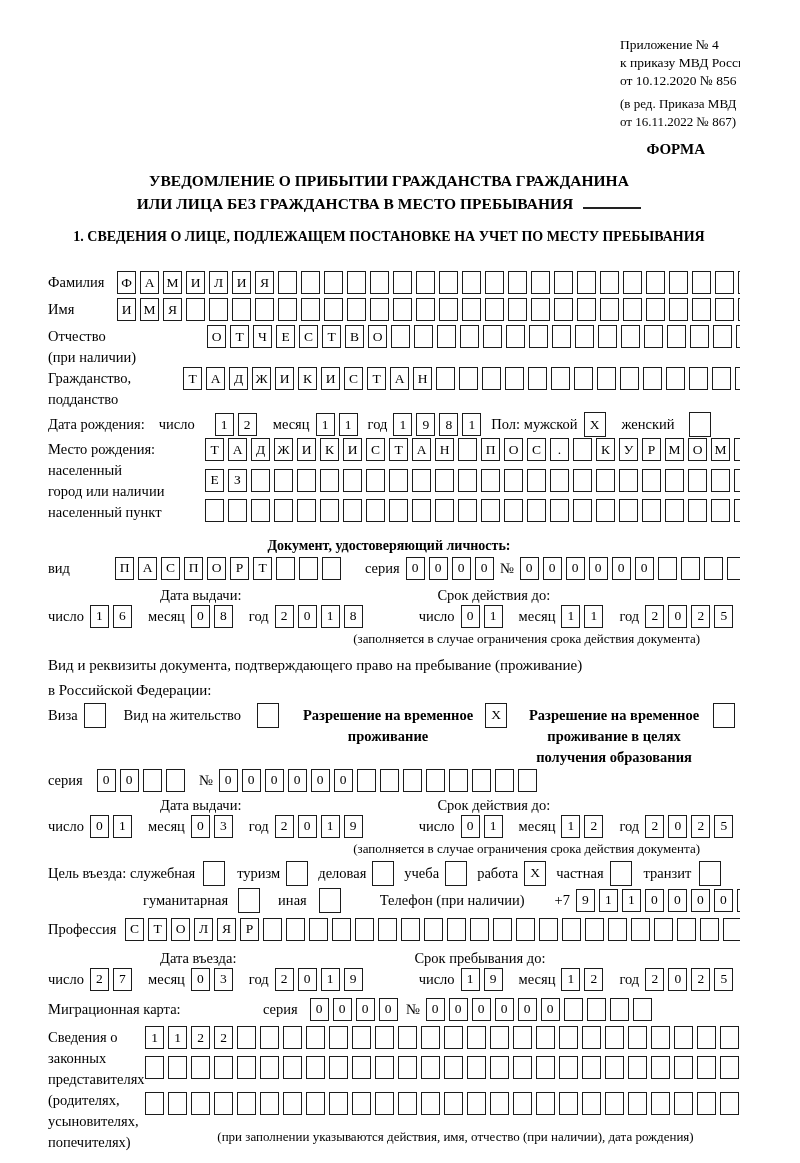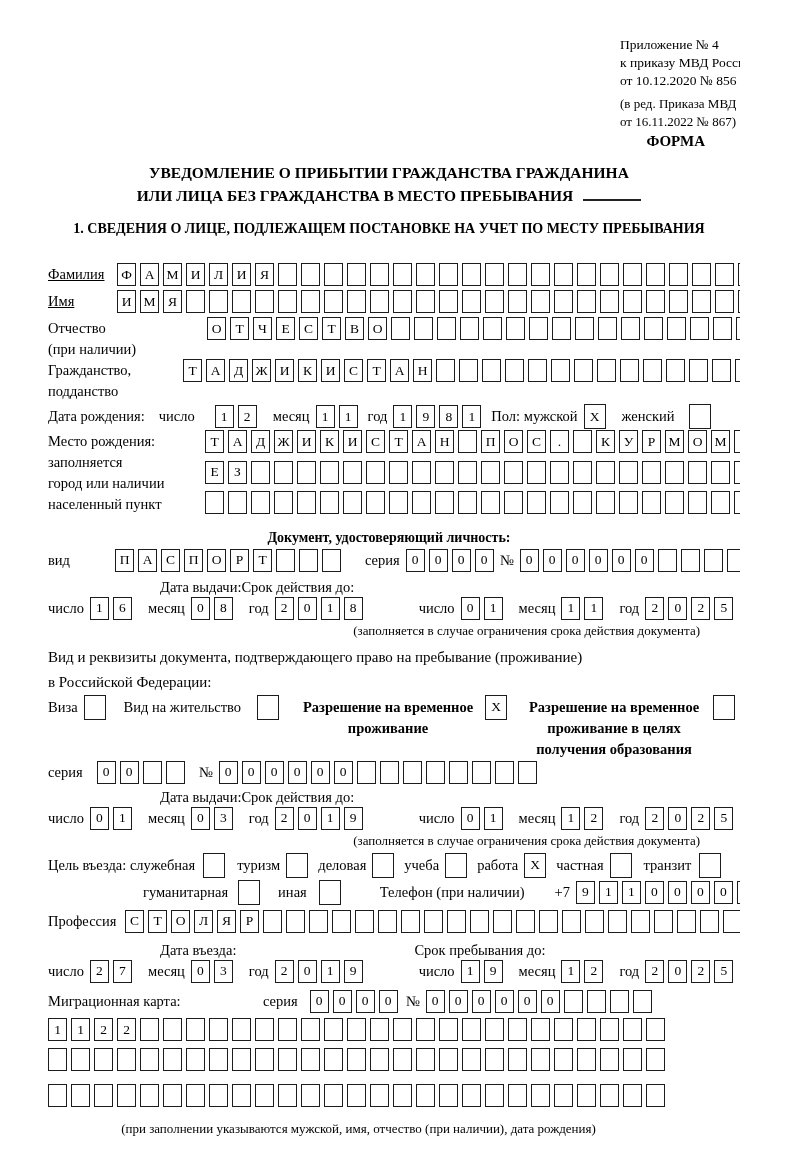--- a/index.html
+++ b/index.html
@@ -10,53 +10,53 @@
     box-sizing:border-box;
     padding:36px 10px 0 48px;
     font-family:"Liberation Serif","DejaVu Serif",serif;
     color:#000;
     overflow:hidden;
   }
   .hdr-note{margin-left:572px;font-size:13.5px;line-height:18px;}
   .hdr-note .ln{white-space:nowrap;}
   .hdr-note .ln.small{font-size:13px;}
   .hdr-note .grp-gap{margin-top:5px;}
-  .forma{text-align:right;padding-right:25px;font-weight:bold;font-size:15px;line-height:20px;}
+  .forma{margin-top:8px;text-align:right;padding-right:25px;font-weight:bold;font-size:15px;line-height:20px;}
   .title{margin-top:10px;text-align:center;font-weight:bold;font-size:15.5px;line-height:23px;}
   .title .blank{display:inline-block;width:58px;border-bottom:2px solid #222;height:14px;margin-left:10px;}
   .sec-heading{margin-top:13px;text-align:center;font-weight:bold;font-size:14px;line-height:18px;}
   .row{display:flex;align-items:flex-start;font-size:14.5px;line-height:21px;}
   .lbl{flex:none;}
   .lblcol{flex:none;display:flex;flex-direction:column;}
   .cells{display:inline-flex;flex:none;margin-top:-1px;}
   .cell{
     box-sizing:border-box;flex:none;
     display:inline-flex;align-items:center;justify-content:center;
     width:19px;height:23px;margin-right:4px;
     border:1.6px solid #1c1c1c;
     font-size:13.5px;line-height:1;
   }
   .cells.big .cell{width:22px;height:25px;}
-  .w-fam{width:69px;text-decoration:underline;}
+  .w-fam{width:69px;}
   .w-otch{width:159px;}
   .w-grazh{width:135px;}
   .w-mesto{width:157px;}
   .w-vid{width:67px;}
   .w-prof{width:77px;}
   .w-sved{width:97px;}
   .mt2{margin-top:2px;}.mt4{margin-top:4px;}.mt5{margin-top:5px;}.mt6{margin-top:6px;}
   .mt8{margin-top:8px;}.mt26{margin-top:26px;}
   .ml6{margin-left:6px;}.ml8{margin-left:8px;}.ml10{margin-left:10px;}.ml12{margin-left:12px;}
   .ml14{margin-left:14px;}.ml16{margin-left:16px;}.ml20{margin-left:20px;}.ml30{margin-left:30px;}
   .ml35{margin-left:35px;}.ml45{margin-left:45px;}.ml95{margin-left:95px;}
   .mr6{margin-right:6px;}
   .stack .crow{margin-bottom:8px;}
   .dh-row{display:flex;font-size:14.5px;line-height:18px;}
   .dh1{margin-left:112px;}
-  .dh2{}
+  .dh2{margin-left:196px;}
   .dh2b{margin-left:178px;}
   .dgroup{display:inline-flex;align-items:flex-start;}
   .dlabel{margin:0 6px 0 12px;flex:none;}
   .dlabel.first{margin-left:0;}
   .gap2{margin-left:52px;}
   .note{font-size:13px;line-height:16px;text-align:right;padding-right:30px;margin-top:3px;}
   .para{font-size:15px;line-height:25px;margin-top:6px;}
   .center-lbl{display:inline-block;text-align:center;line-height:21px;flex:none;font-weight:bold;}
   .rep-note{font-size:13px;line-height:16px;margin-top:8px;text-align:center;}
   .chkbox{margin-top:-2px;}
@@ -247,21 +247,21 @@
       </span>
     <span class="lbl ml12">женский</span>
     <span class="cells big chkbox ml14">
         <span class="cell"></span>
       </span>
   </div>
 
   <div class="row mt2">
     <span class="lblcol w-mesto">
       <span>Место рождения:</span>
-      <span>заполняется</span>
+      <span>населенный</span>
       <span>город или наличии</span>
       <span>населенный пункт</span>
     </span>
     <span class="stack">
       <div class="crow"><span class="cells">
             <span class="cell">Т</span>
             <span class="cell">А</span>
             <span class="cell">Д</span>
             <span class="cell">Ж</span>
             <span class="cell">И</span>
@@ -675,20 +675,28 @@
         <span class="cell">0</span>
         <span class="cell">0</span>
         <span class="cell"></span>
         <span class="cell"></span>
         <span class="cell"></span>
         <span class="cell"></span>
       </span>
   </div>
 
   <div class="row mt6">
+    <span class="lblcol w-sved">
+      <span>Сведения о</span>
+      <span>законных</span>
+      <span>представителях</span>
+      <span>(родителях,</span>
+      <span>усыновителях,</span>
+      <span>попечителях)</span>
+    </span>
     <span class="stack">
       <div class="crow"><span class="cells">
             <span class="cell">1</span>
             <span class="cell">1</span>
             <span class="cell">2</span>
             <span class="cell">2</span>
             <span class="cell"></span>
             <span class="cell"></span>
             <span class="cell"></span>
             <span class="cell"></span>
@@ -763,17 +771,17 @@
             <span class="cell"></span>
             <span class="cell"></span>
             <span class="cell"></span>
             <span class="cell"></span>
             <span class="cell"></span>
             <span class="cell"></span>
             <span class="cell"></span>
             <span class="cell"></span>
             <span class="cell"></span>
           </span></div>
-      <div class="rep-note">(при заполнении указываются мужской, имя, отчество (при наличии), дата рождения)</div>
+      <div class="rep-note">(при заполнении указываются действия, имя, отчество (при наличии), дата рождения)</div>
     </span>
   </div>
 
 </div>
 
 </body></html>

